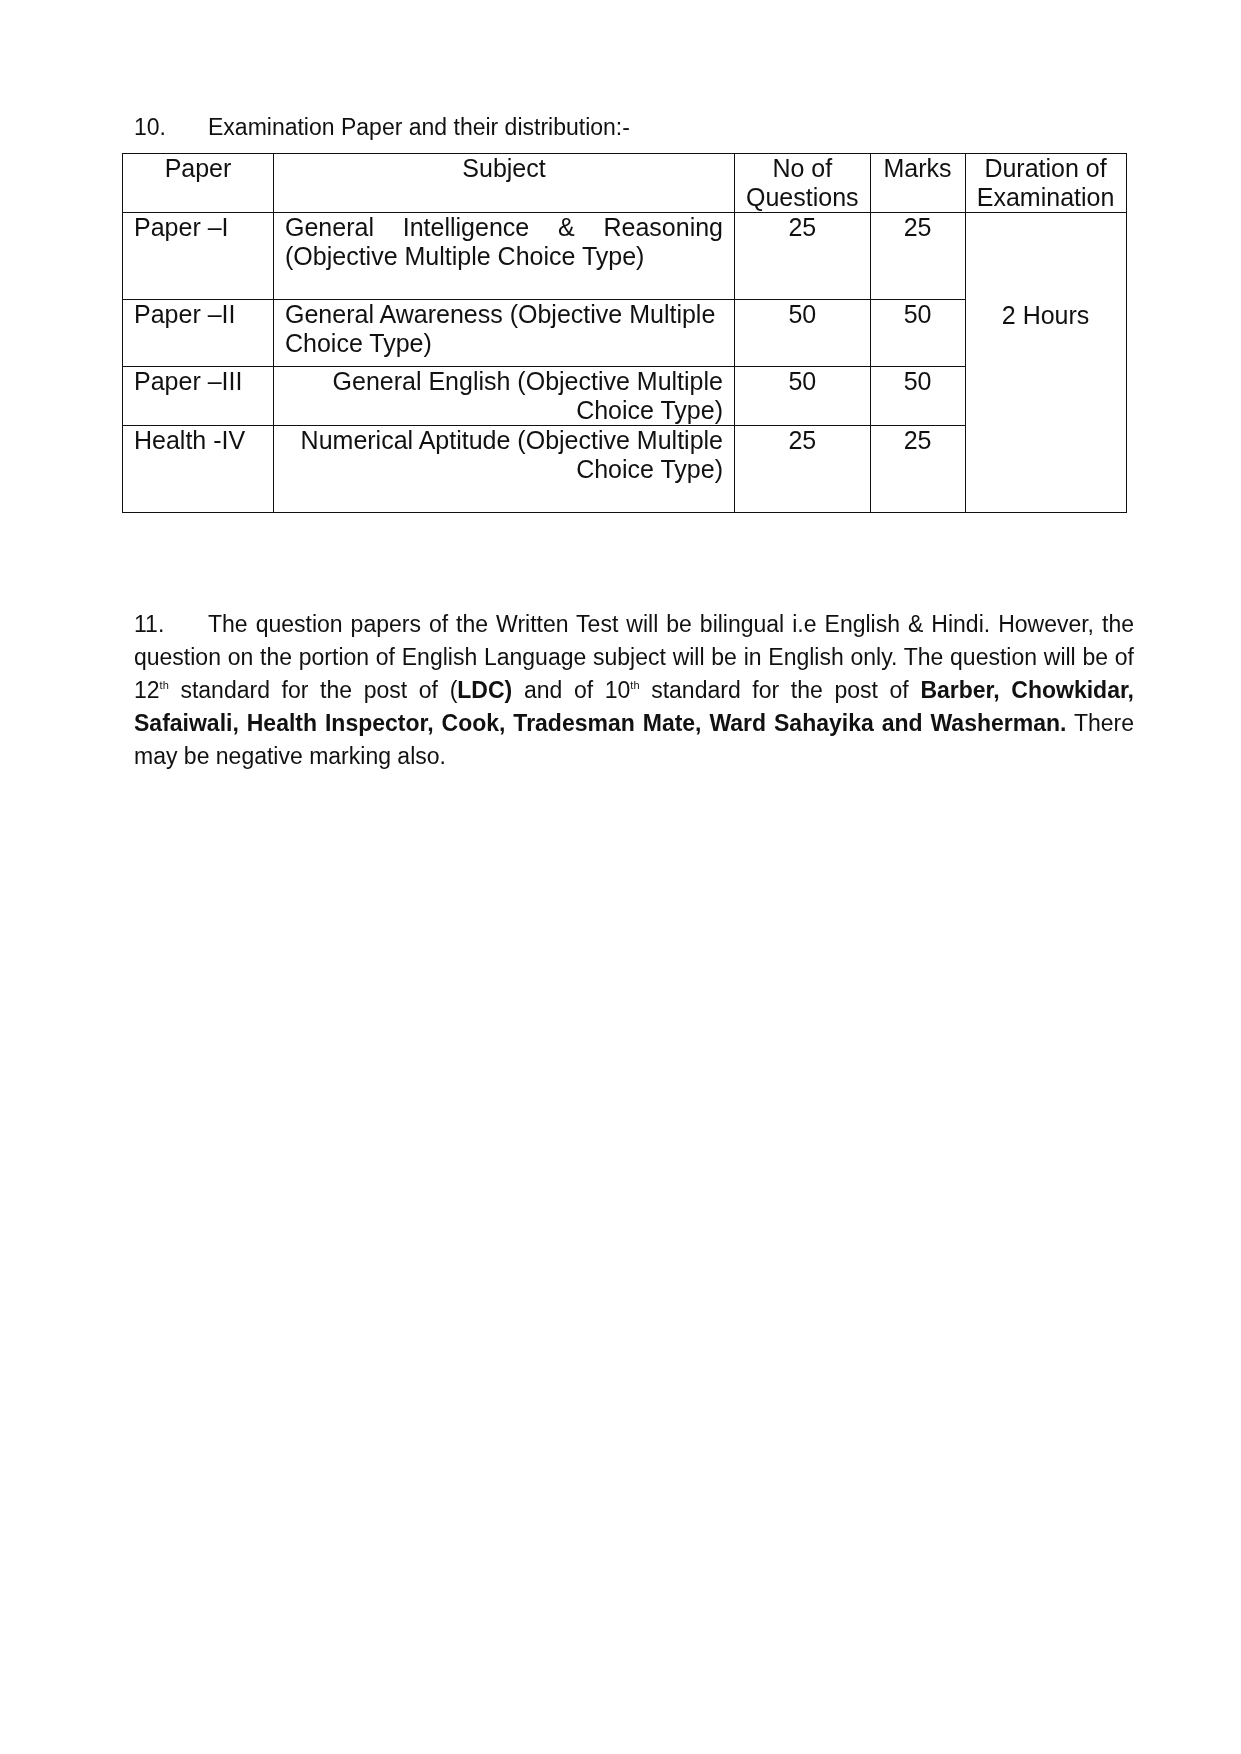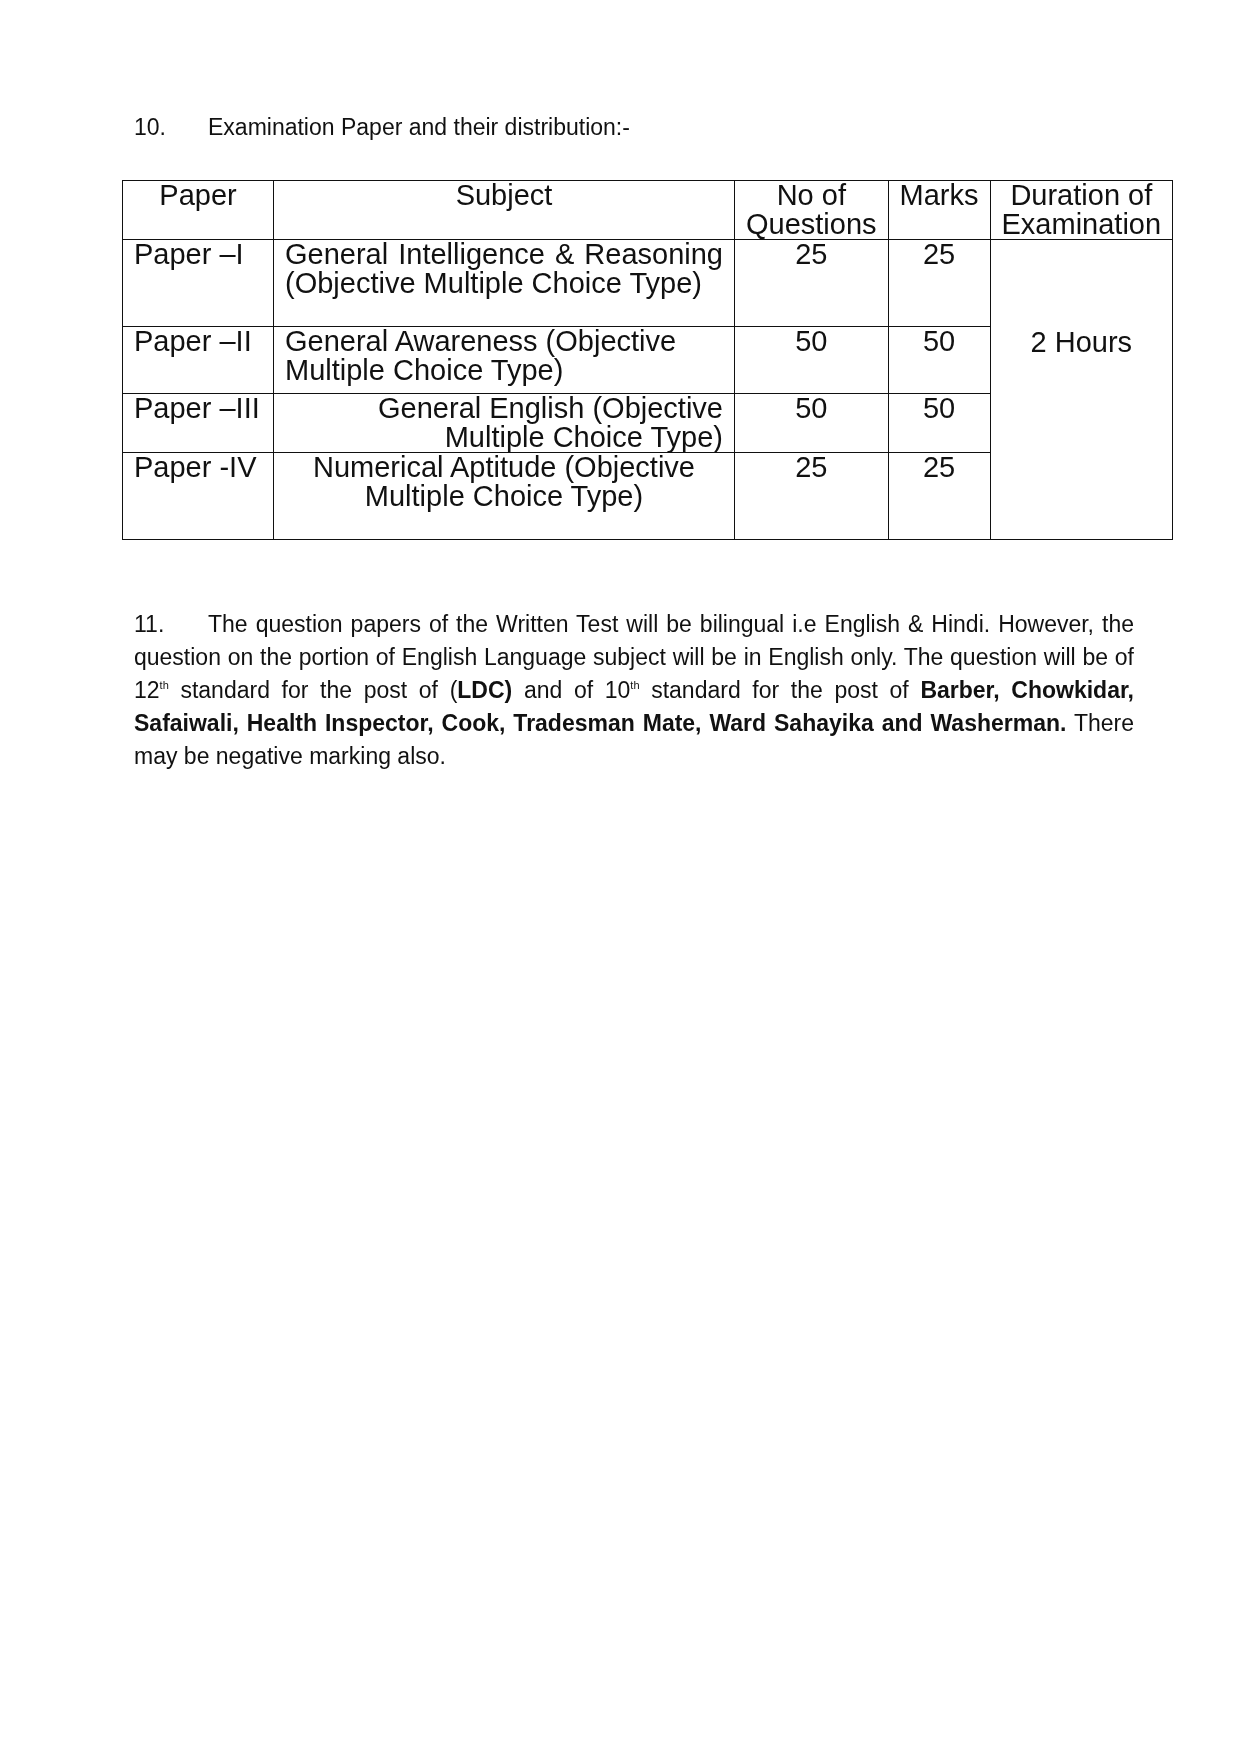--- a/index.html
+++ b/index.html
@@ -1,20 +1,20 @@
 <!DOCTYPE html>
 <html><head>
   <meta charset="utf-8">
   <style>
     html, body { margin: 0; padding: 0; background: #ffffff; }
     body { width: 1241px; height: 1754px; position: relative; font-family: "Liberation Sans", sans-serif; color: #111; }
     .page { position: absolute; left: 0; top: 0; width: 1241px; height: 1466px; background: #fff; }
     .heading { position: absolute; left: 134px; top: 112px; font-size: 23px; line-height: 30px; }
     .heading .num { display: inline-block; width: 74px; }
-    table.dist { position: absolute; left: 122px; top: 180px; border-collapse: collapse; font-size: 29px; line-height: 29px; }
+    table.dist { position: absolute; left: 122px; top: 153px; border-collapse: collapse; font-size: 25px; line-height: 29px; }
     table.dist td, table.dist th { border: 1.5px solid #111; vertical-align: top; padding: 0 11px; font-weight: normal; }
     table.dist th { text-align: center; }
     .c-paper { width: 128px; }
     .c-subject { width: 438px; text-align: justify; }
     .c-q { width: 112px; text-align: center; }
     .c-m { width: 72px; text-align: center; }
     .c-d { width: 138px; text-align: center; vertical-align: middle !important; }
     tr.hdr { height: 58px; }
     tr.r1 { height: 87px; }
     tr.r2 { height: 67px; }
@@ -57,22 +57,22 @@
       <td class="c-q">50</td>
       <td class="c-m">50</td>
     </tr>
     <tr class="r3">
       <td class="c-paper">Paper –III</td>
       <td class="c-subject" style="text-align:right">General English (Objective Multiple Choice Type)</td>
       <td class="c-q">50</td>
       <td class="c-m">50</td>
     </tr>
     <tr class="r4">
-      <td class="c-paper">Paper -IV</td>
-      <td class="c-subject" style="text-align:center">Numerical Aptitude (Objective Multiple Choice Type)</td>
+      <td class="c-paper">Health -IV</td>
+      <td class="c-subject" style="text-align:right">Numerical Aptitude (Objective Multiple Choice Type)</td>
       <td class="c-q">25</td>
       <td class="c-m">25</td>
     </tr>
   </tbody>
     </table>
 
   <div class="para">
     <span class="num">11.</span><span>The question papers of the Written Test will be bilingual i.e English &amp; Hindi. However, the question on the portion of English Language subject will be in English only. The question will be of 12</span><sup>th</sup><span> standard for the post of (</span><b>LDC)</b><span> and of 10</span><sup>th</sup><span> standard for the post of </span><b>Barber, Chowkidar, Safaiwali, Health Inspector, Cook, Tradesman Mate, Ward Sahayika and Washerman.</b><span> There may be negative marking also.</span>
   </div>
 

